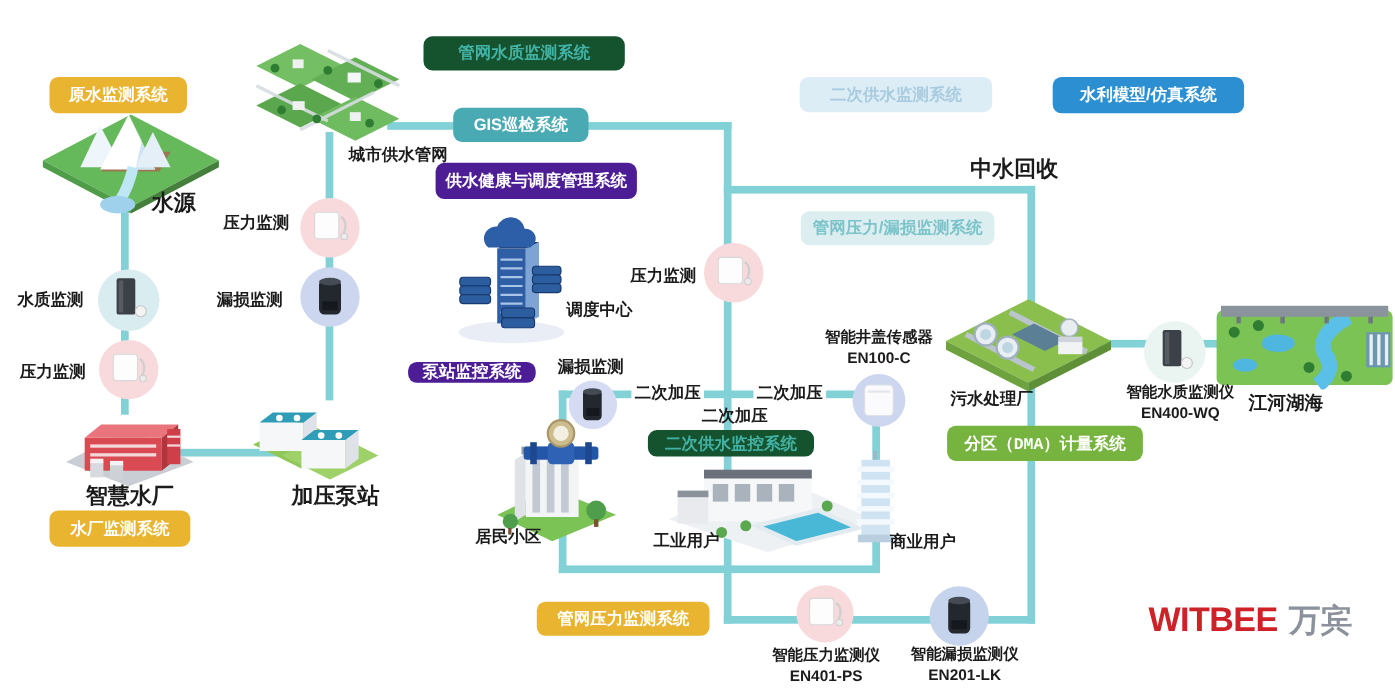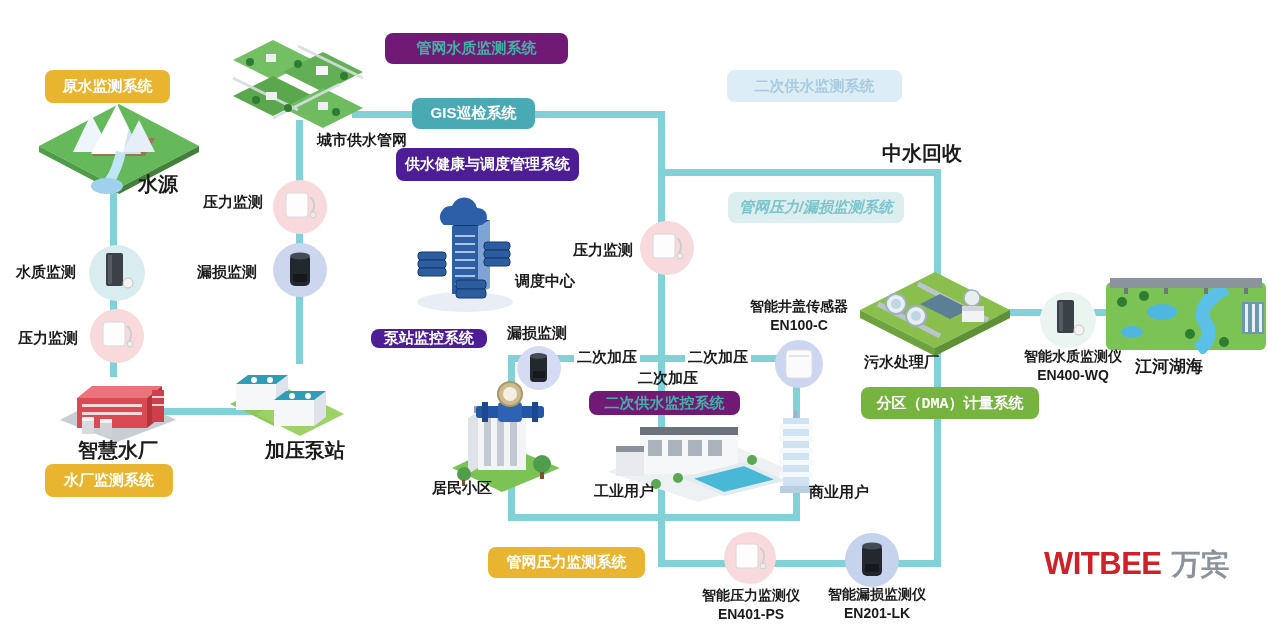--- a/index.html
+++ b/index.html
@@ -14,22 +14,22 @@
   .lpurple2{background:#d6dbf4;}
   .lblue2{background:#c5d4ec;}
   .lmint{background:#eaf4f1;}
   .badge{position:absolute;z-index:4;display:flex;align-items:center;justify-content:center;
          border-radius:8px;font-weight:bold;font-size:15px;white-space:nowrap;}
   .yellow{background:#e9b42f;color:#ffffff;}
   .navy{background:#4c1d95;color:#ffffff;}
   .tealb{background:#49aab4;color:#ffffff;}
   .blueb{background:#2b8fd2;color:#ffffff;}
   .greenb{background:#76b33f;color:#ffffff;font-family:Liberation Mono, monospace;}
-  .mint{background:#701a75;color:#43b2a6;}
-  .mint2{background:#dceef0;color:#7cc3ca;font-style:italic;}
+  .mint{background:#14532d;color:#43b2a6;}
+  .mint2{background:#dceef0;color:#7cc3ca;}
   .lblueb{background:#dcedf6;color:#a9cbdf;}
   .lbl{position:absolute;z-index:5;font-weight:bold;font-size:15px;color:#1b1b1b;white-space:nowrap;}
   .lbl-lg{font-size:20px;}
   .onln{background:#ffffff;padding:0 3px;}
   .devlbl{position:absolute;z-index:5;font-weight:bold;font-size:14px;color:#1b1b1b;
           text-align:center;transform:translateX(-50%);line-height:19px;white-space:nowrap;}
   #logo{position:absolute;left:1044px;top:545px;z-index:5;white-space:nowrap;}
   #logo .brand{font-size:31px;font-weight:900;color:#cf2128;letter-spacing:-0.5px;}
   #logo .cn{font-size:29px;font-weight:bold;color:#8b929c;margin-left:10px;}
 </style>
@@ -303,20 +303,21 @@
       <rect x="11" y="4" width="17" height="33" rx="2" fill="#3c4148"></rect>
       <rect x="13" y="6" width="4" height="29" fill="#565c64"></rect>
       <circle cx="33" cy="34" r="5" fill="#f4f4f4" stroke="#c4c4c4"></circle>
     </svg>
   </div>
 
   <div class="badge yellow" style="left:45px;top:70px;width:125px;height:33px">原水监测系统</div>
   <div class="badge mint" style="left:385px;top:33px;width:183px;height:31px">管网水质监测系统</div>
   <div class="badge tealb" style="left:412px;top:98px;width:123px;height:31px">GIS巡检系统</div>
   <div class="badge lblueb" style="left:727px;top:70px;width:175px;height:32px">二次供水监测系统</div>
+  <div class="badge blueb" style="left:957px;top:70px;width:174px;height:33px">水利模型/仿真系统</div>
   <div class="badge navy" style="left:396px;top:148px;width:183px;height:33px">供水健康与调度管理系统</div>
   <div class="badge mint2" style="left:728px;top:192px;width:176px;height:31px">管网压力/漏损监测系统</div>
   <div class="badge navy" style="left:371px;top:329px;width:116px;height:19px">泵站监控系统</div>
   <div class="badge mint" style="left:589px;top:391px;width:151px;height:24px">二次供水监控系统</div>
   <div class="badge yellow" style="left:45px;top:464px;width:128px;height:33px">水厂监测系统</div>
   <div class="badge greenb" style="left:861px;top:387px;width:178px;height:32px">分区（DMA）计量系统</div>
   <div class="badge yellow" style="left:488px;top:547px;width:157px;height:31px">管网压力监测系统</div>
 
   <div class="lbl lbl-lg" style="left:138px;top:171px">水源</div>
   <div class="lbl" style="left:317px;top:131px">城市供水管网</div>

